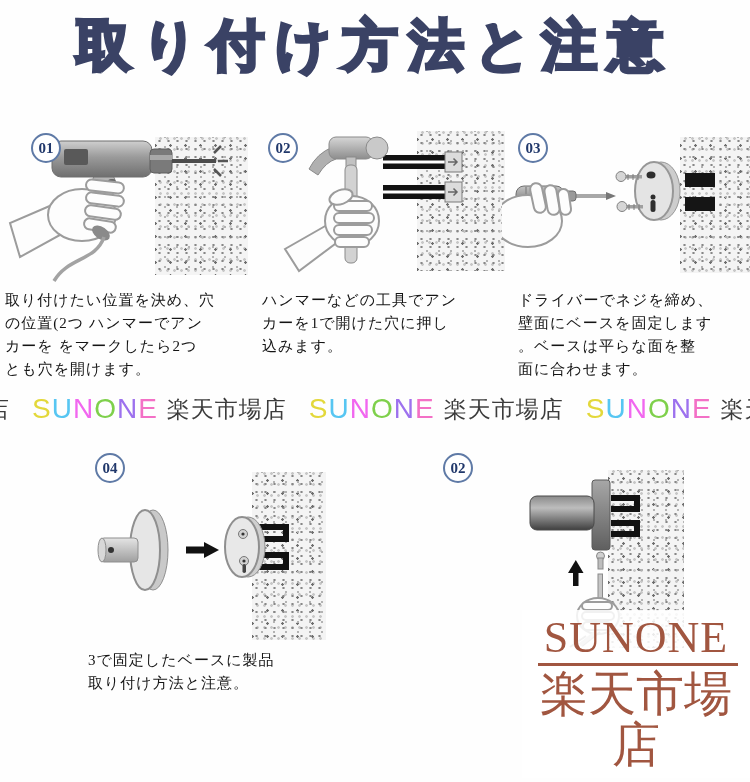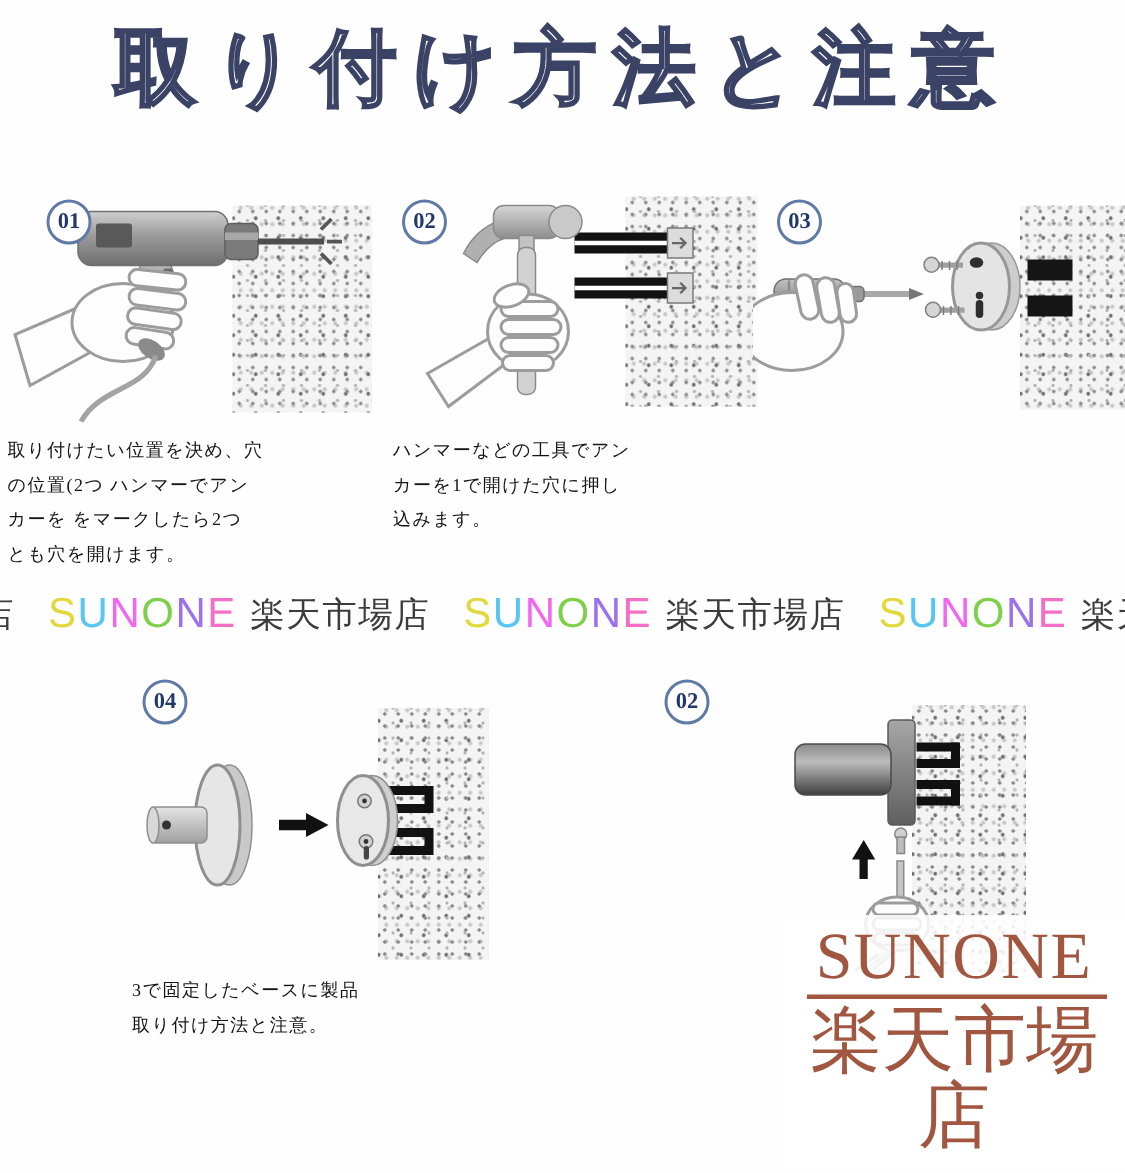--- a/index.html
+++ b/index.html
@@ -4,21 +4,21 @@
 <style>
   html,body{margin:0;padding:0;background:#e9e9e9;}
   .canvas{
     position:relative;width:750px;height:782px;margin:0 auto;
     background:#fefefe;overflow:hidden;
     font-family:"Liberation Serif",serif;
   }
   
   .title{
     position:absolute;top:6px;left:0;right:0;text-align:center;
-    font-family:"DejaVu Sans",sans-serif;font-weight:400;
+    font-family:"DejaVu Sans",sans-serif;font-weight:700;
     font-size:55px;letter-spacing:11px;line-height:78px;
     color:#fff;-webkit-text-stroke:3.5px var(--title-navy,#3a4265);
     white-space:nowrap;
   }
   @supports not (-webkit-text-stroke:1px #000){
     .title{color:var(--title-navy,#3a4265);}
   }
   
   .illus{position:absolute;overflow:hidden;}
   .illus svg{position:absolute;left:0;top:0;}
@@ -40,21 +40,21 @@
   .illus5{left:430px;top:440px;width:320px;height:208px;}
   .badge{
     position:absolute;width:26px;height:26px;border-radius:50%;
     border:2px solid var(--badge-ring,#5f7aa6);background:#fff;
     color:var(--badge-text,#21386b);text-align:center;
     font:700 15px/26px "Liberation Serif",serif;z-index:3;
   }
   .caption{
     position:absolute;white-space:pre-line;
     color:var(--caption-ink,#141414);
-    font-size:12px;line-height:23px;letter-spacing:1px;
+    font-size:15px;line-height:23px;letter-spacing:1px;
     font-family:"Liberation Serif",serif;z-index:1;
   }
   .cap1{left:5px;top:289px;width:246px;}
   .cap2{left:262px;top:289px;width:242px;}
   .cap3{left:518px;top:289px;width:232px;}
   .cap4{left:88px;top:649px;width:300px;}
   .cap5{left:445px;top:649px;width:300px;}
   
   .wm-band{
     position:absolute;left:-14px;top:389px;height:40px;
@@ -211,20 +211,24 @@
 
       <ellipse cx="26" cy="96" rx="34" ry="26" fill="#fdfdfd" stroke="#9c9c9c" stroke-width="2"></ellipse>
       <g fill="#fdfdfd" stroke="#9c9c9c" stroke-width="2">
         <rect x="30" y="58" width="12" height="30" rx="6" transform="rotate(-12 36 73)"></rect>
         <rect x="44" y="60" width="12" height="30" rx="6" transform="rotate(-10 50 75)"></rect>
         <rect x="57" y="64" width="11" height="26" rx="5.5" transform="rotate(-8 62 77)"></rect>
       </g>
     </svg>
     <div class="badge" style="left:16px;top:8px;">03</div>
   </div>
+  <div class="caption cap3">ドライバーでネジを締め、
+壁面にベースを固定します
+。ベースは平らな面を整
+面に合わせます。</div>
 
   <div class="wm-band">
       <span class="wm-shop">店</span>
       <span class="wm-brand"><span style="color: rgb(227, 216, 59);">S</span><span style="color: rgb(87, 198, 242);">U</span><span style="color: rgb(241, 103, 239);">N</span><span style="color: rgb(126, 208, 75);">O</span><span style="color: rgb(157, 113, 238);">N</span><span style="color: rgb(243, 112, 198);">E</span></span>
       <span class="wm-shop">楽天市場店</span>
       <span class="wm-brand"><span style="color: rgb(227, 216, 59);">S</span><span style="color: rgb(87, 198, 242);">U</span><span style="color: rgb(241, 103, 239);">N</span><span style="color: rgb(126, 208, 75);">O</span><span style="color: rgb(157, 113, 238);">N</span><span style="color: rgb(243, 112, 198);">E</span></span>
       <span class="wm-shop">楽天市場店</span>
       <span class="wm-brand"><span style="color: rgb(227, 216, 59);">S</span><span style="color: rgb(87, 198, 242);">U</span><span style="color: rgb(241, 103, 239);">N</span><span style="color: rgb(126, 208, 75);">O</span><span style="color: rgb(157, 113, 238);">N</span><span style="color: rgb(243, 112, 198);">E</span></span>
       <span class="wm-shop">楽天市場店</span>
     </div>

